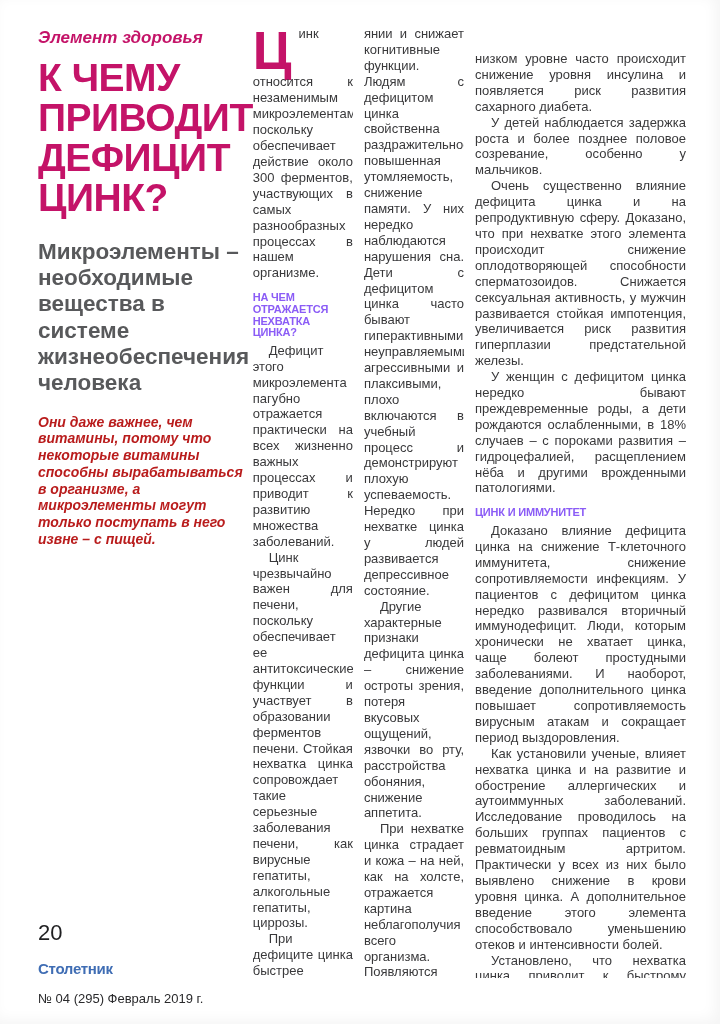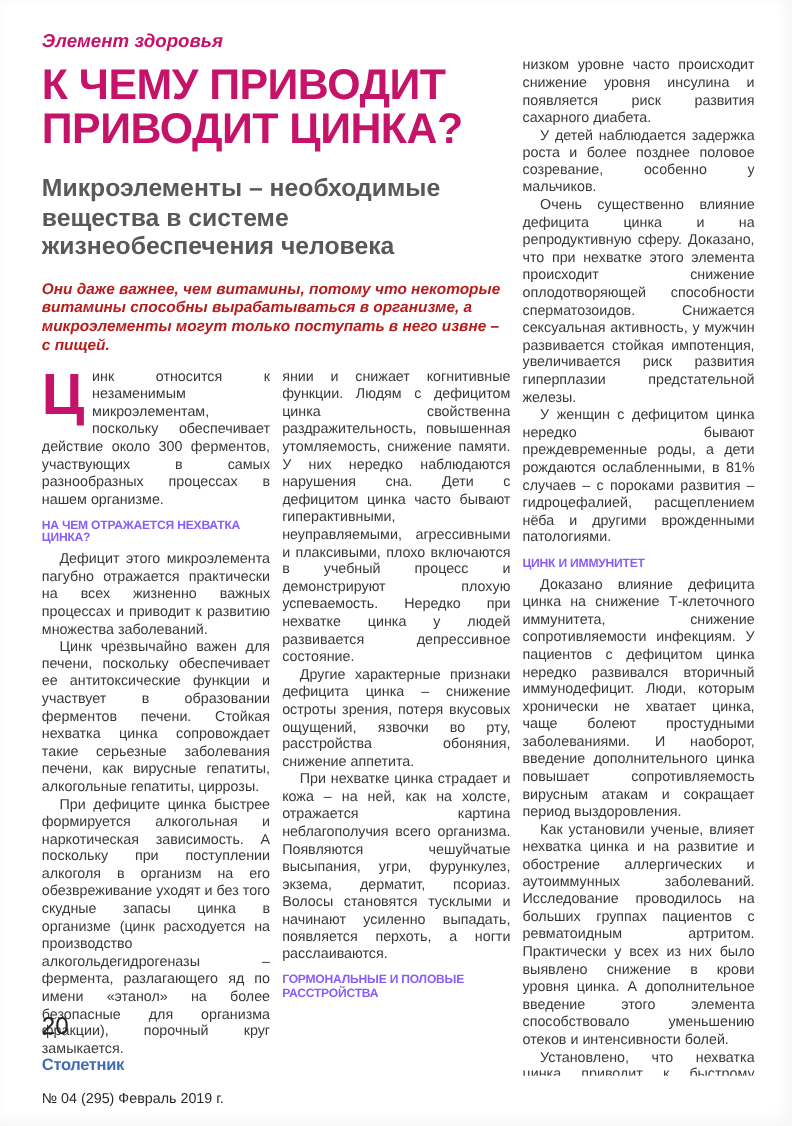--- a/index.html
+++ b/index.html
@@ -22,21 +22,21 @@
   .content {
     display: flex;
     gap: 11px;
     height: 952px;
     overflow: hidden;
   }
   .left-two {
     flex: 0 0 426px;
     width: 426px;
     display: flex;
-    flex-direction: column;
+    flex-direction: row;
     overflow: hidden;
   }
   .col3 {
     flex: 1 1 auto;
     padding-top: 25px;
     overflow: hidden;
   }
   .kicker {
     color: #c41368;
     font-weight: bold;
@@ -131,21 +131,21 @@
 </style>
 </head>
 <body>
 
 <div class="page">
   <div class="content">
 
     <div class="left-two">
       <div>
         <div class="kicker">Элемент здоровья</div>
-        <h1 class="headline">К ЧЕМУ ПРИВОДИТ ПРИВОДИТ ЦИНКА?</h1>
+        <h1 class="headline">К ЧЕМУ ПРИВОДИТ ДЕФИЦИТ ЦИНК?</h1>
         <h2 class="subtitle">Микроэлементы – необходимые вещества в системе жизнеобеспечения человека</h2>
         <p class="lead">Они даже важнее, чем витамины, потому что некоторые витамины способны вырабатываться в организме, а микроэлементы могут только поступать в него извне – с пищей.</p>
       </div>
       <div class="two-cols">
         <div class="col">
             <p class="para drop"><span class="dropcap">Ц</span>инк относится к незаменимым микроэлементам, поскольку обеспечивает действие около 300 ферментов, участвующих в самых разнообразных процессах в нашем организме.</p>
             <h3 class="sec-heading">НА ЧЕМ ОТРАЖАЕТСЯ НЕХВАТКА ЦИНКА?</h3>
             <p class="para">Дефицит этого микроэлемента пагубно отражается практически на всех жизненно важных процессах и приводит к развитию множества заболеваний.</p>
             <p class="para">Цинк чрезвычайно важен для печени, поскольку обеспечивает ее антитоксические функции и участвует в образовании ферментов печени. Стойкая нехватка цинка сопровождает такие серьезные заболевания печени, как вирусные гепатиты, алкогольные гепатиты, циррозы.</p>
             <p class="para">При дефиците цинка быстрее формируется алкогольная и наркотическая зависимость. А поскольку при поступлении алкоголя в организм на его обезвреживание уходят и без того скудные запасы цинка в организме (цинк расходуется на производство алкогольдегидрогеназы – фермента, разлагающего яд по имени «этанол» на более безопасные для организма фракции), порочный круг замыкается.</p>
@@ -156,21 +156,21 @@
             <p class="para">При нехватке цинка страдает и кожа – на ней, как на холсте, отражается картина неблагополучия всего организма. Появляются чешуйчатые высыпания, угри, фурункулез, экзема, дерматит, псориаз. Волосы становятся тусклыми и начинают усиленно выпадать, появляется перхоть, а ногти расслаиваются.</p>
             <h3 class="sec-heading">ГОРМОНАЛЬНЫЕ И ПОЛОВЫЕ РАССТРОЙСТВА</h3>
           </div>
       </div>
     </div>
 
     <div class="col col3">
         <p class="para no-indent">низком уровне часто происходит снижение уровня инсулина и появляется риск развития сахарного диабета.</p>
         <p class="para">У детей наблюдается задержка роста и более позднее половое созревание, особенно у мальчиков.</p>
         <p class="para">Очень существенно влияние дефицита цинка и на репродуктивную сферу. Доказано, что при нехватке этого элемента происходит снижение оплодотворяющей способности сперматозоидов. Снижается сексуальная активность, у мужчин развивается стойкая импотенция, увеличивается риск развития гиперплазии предстательной железы.</p>
-        <p class="para">У женщин с дефицитом цинка нередко бывают преждевременные роды, а дети рождаются ослабленными, в 81% случаев – с пороками развития – гидроцефалией, расщеплением нёба и другими врожденными патологиями.</p>
+        <p class="para">У женщин с дефицитом цинка нередко бывают преждевременные роды, а дети рождаются ослабленными, в 18% случаев – с пороками развития – гидроцефалией, расщеплением нёба и другими врожденными патологиями.</p>
         <h3 class="sec-heading">ЦИНК И ИММУНИТЕТ</h3>
         <p class="para">Доказано влияние дефицита цинка на снижение Т-клеточного иммунитета, снижение сопротивляемости инфекциям. У пациентов с дефицитом цинка нередко развивался вторичный иммунодефицит. Люди, которым хронически не хватает цинка, чаще болеют простудными заболеваниями. И наоборот, введение дополнительного цинка повышает сопротивляемость вирусным атакам и сокращает период выздоровления.</p>
         <p class="para">Как установили ученые, влияет нехватка цинка и на развитие и обострение аллергических и аутоиммунных заболеваний. Исследование проводилось на больших группах пациентов с ревматоидным артритом. Практически у всех из них было выявлено снижение в крови уровня цинка. А дополнительное введение этого элемента способствовало уменьшению отеков и интенсивности болей.</p>
         <p class="para">Установлено, что нехватка цинка приводит к быстрому старению организма и увеличивает риск развития онкологического процесса в организме.</p>
       </div>
 
   </div>
 
   <div class="footer">
     <span class="page-num">20</span>

